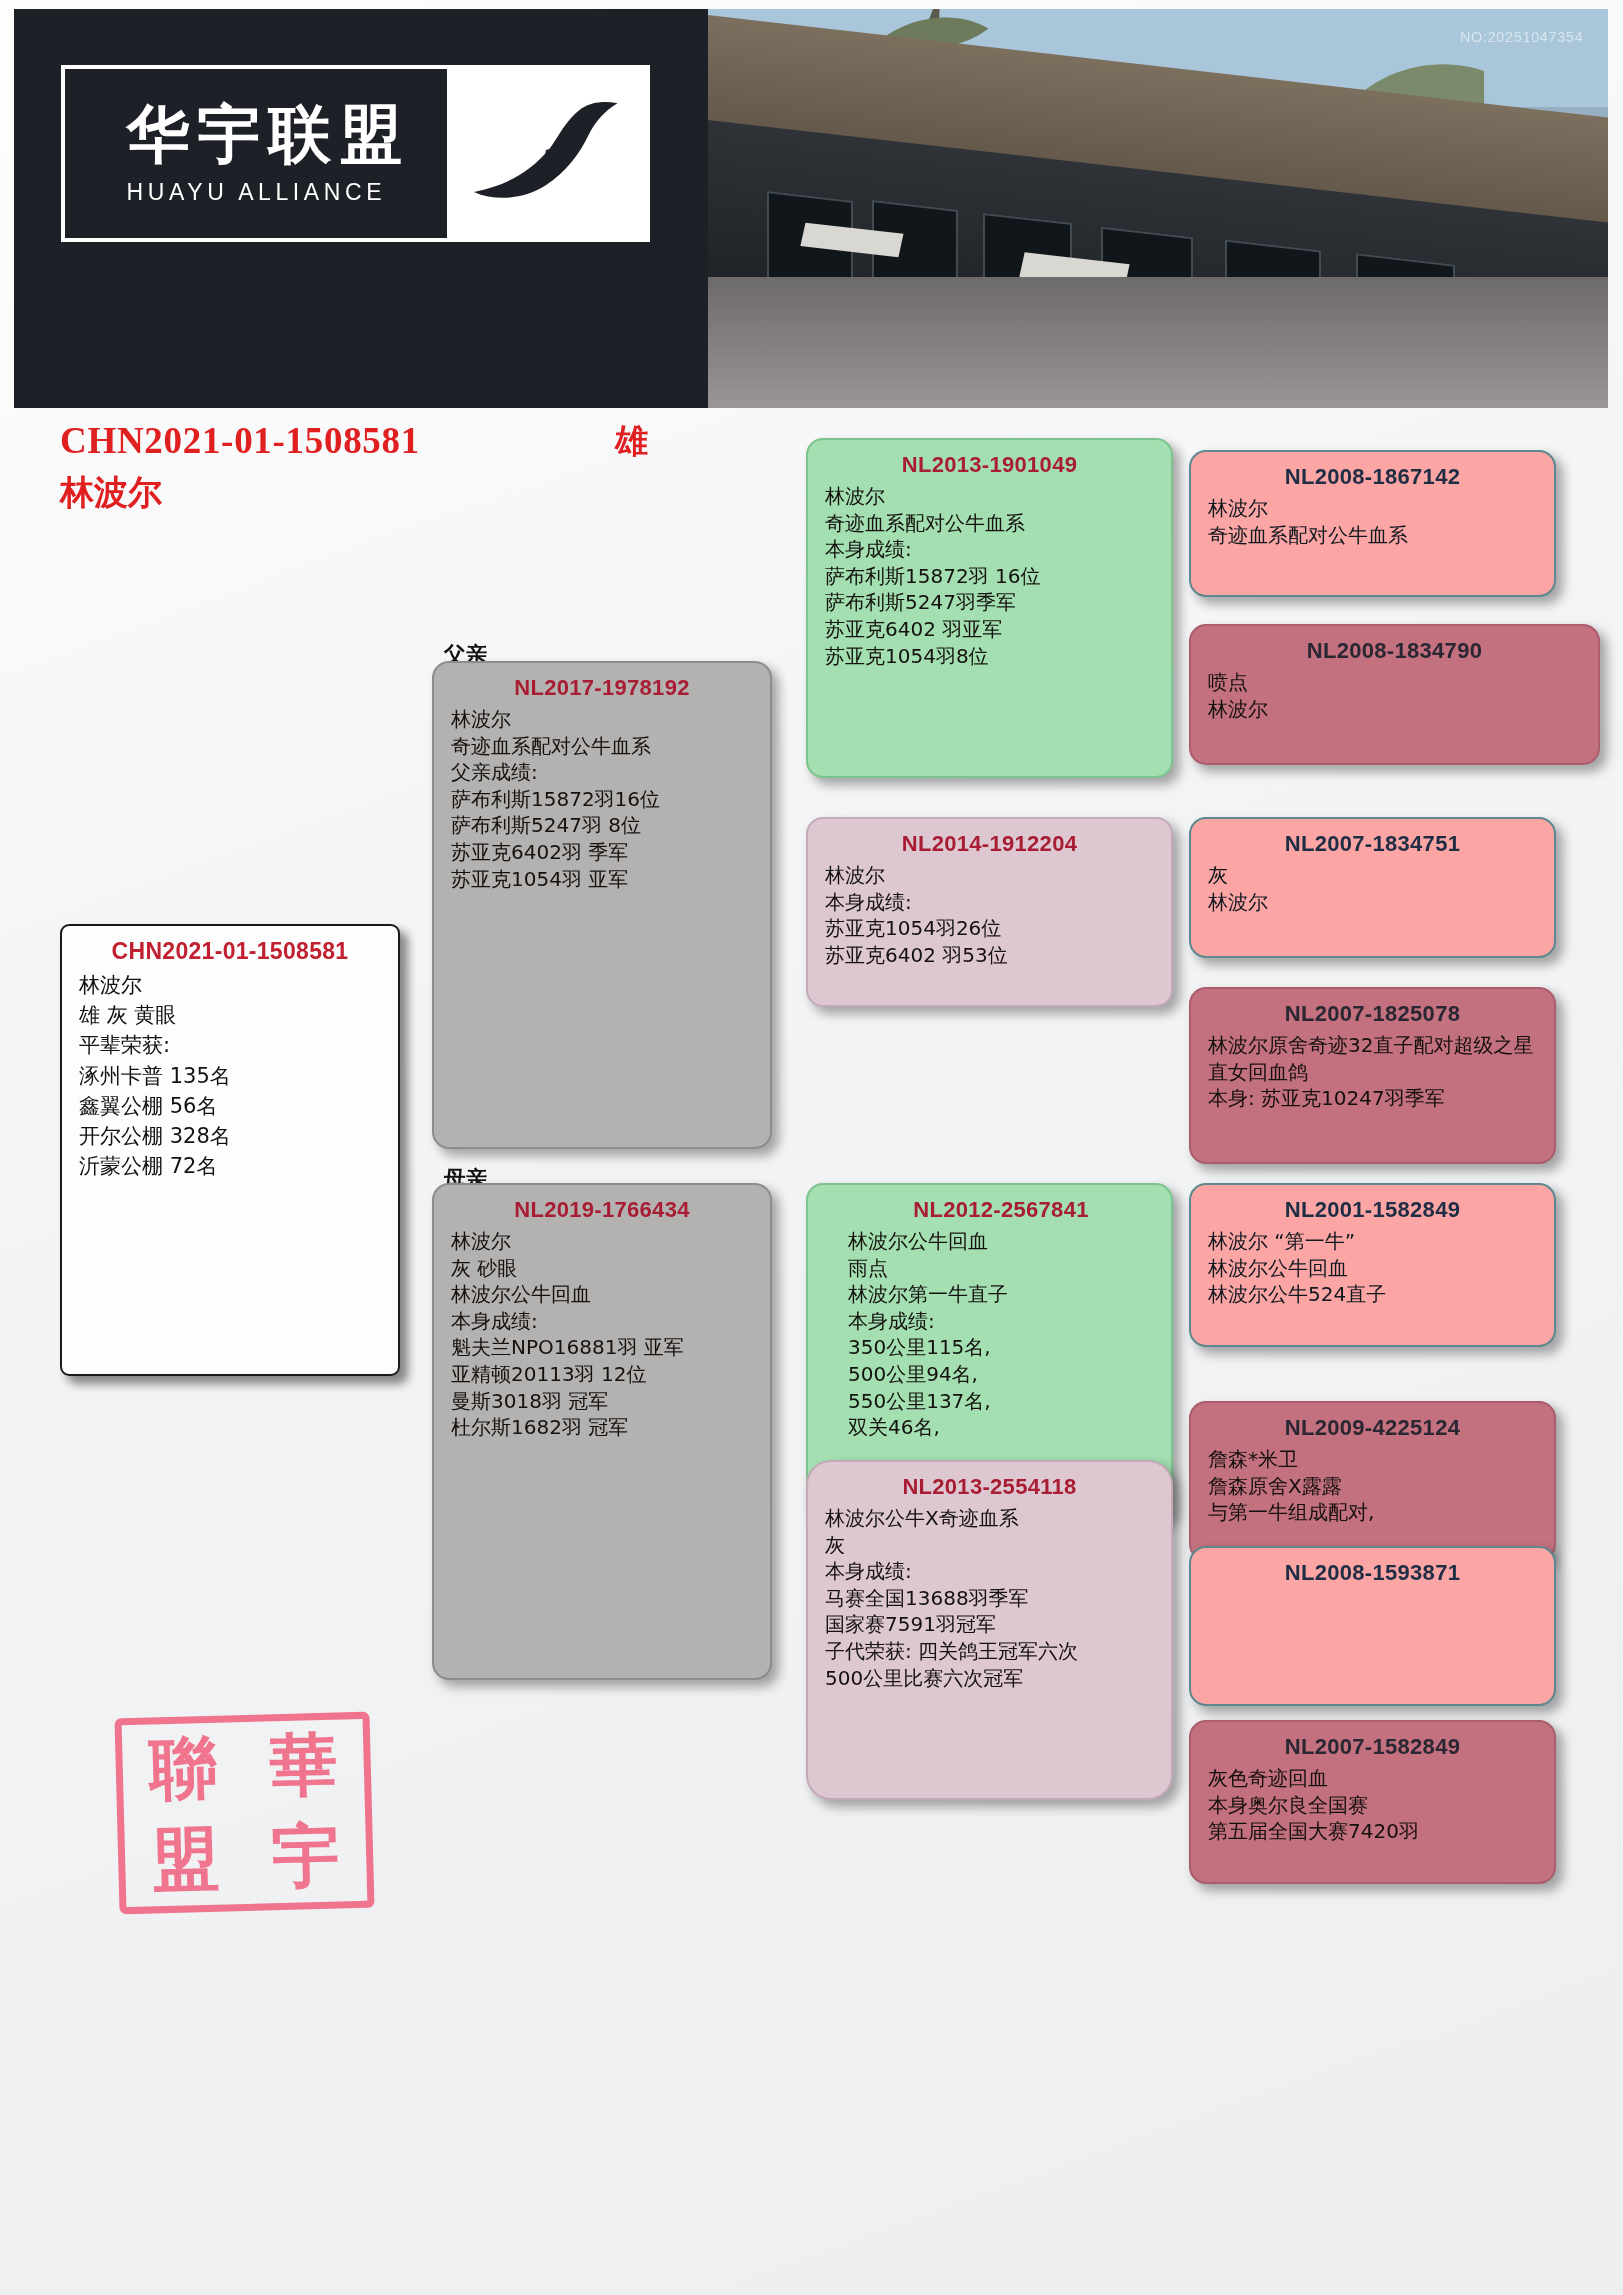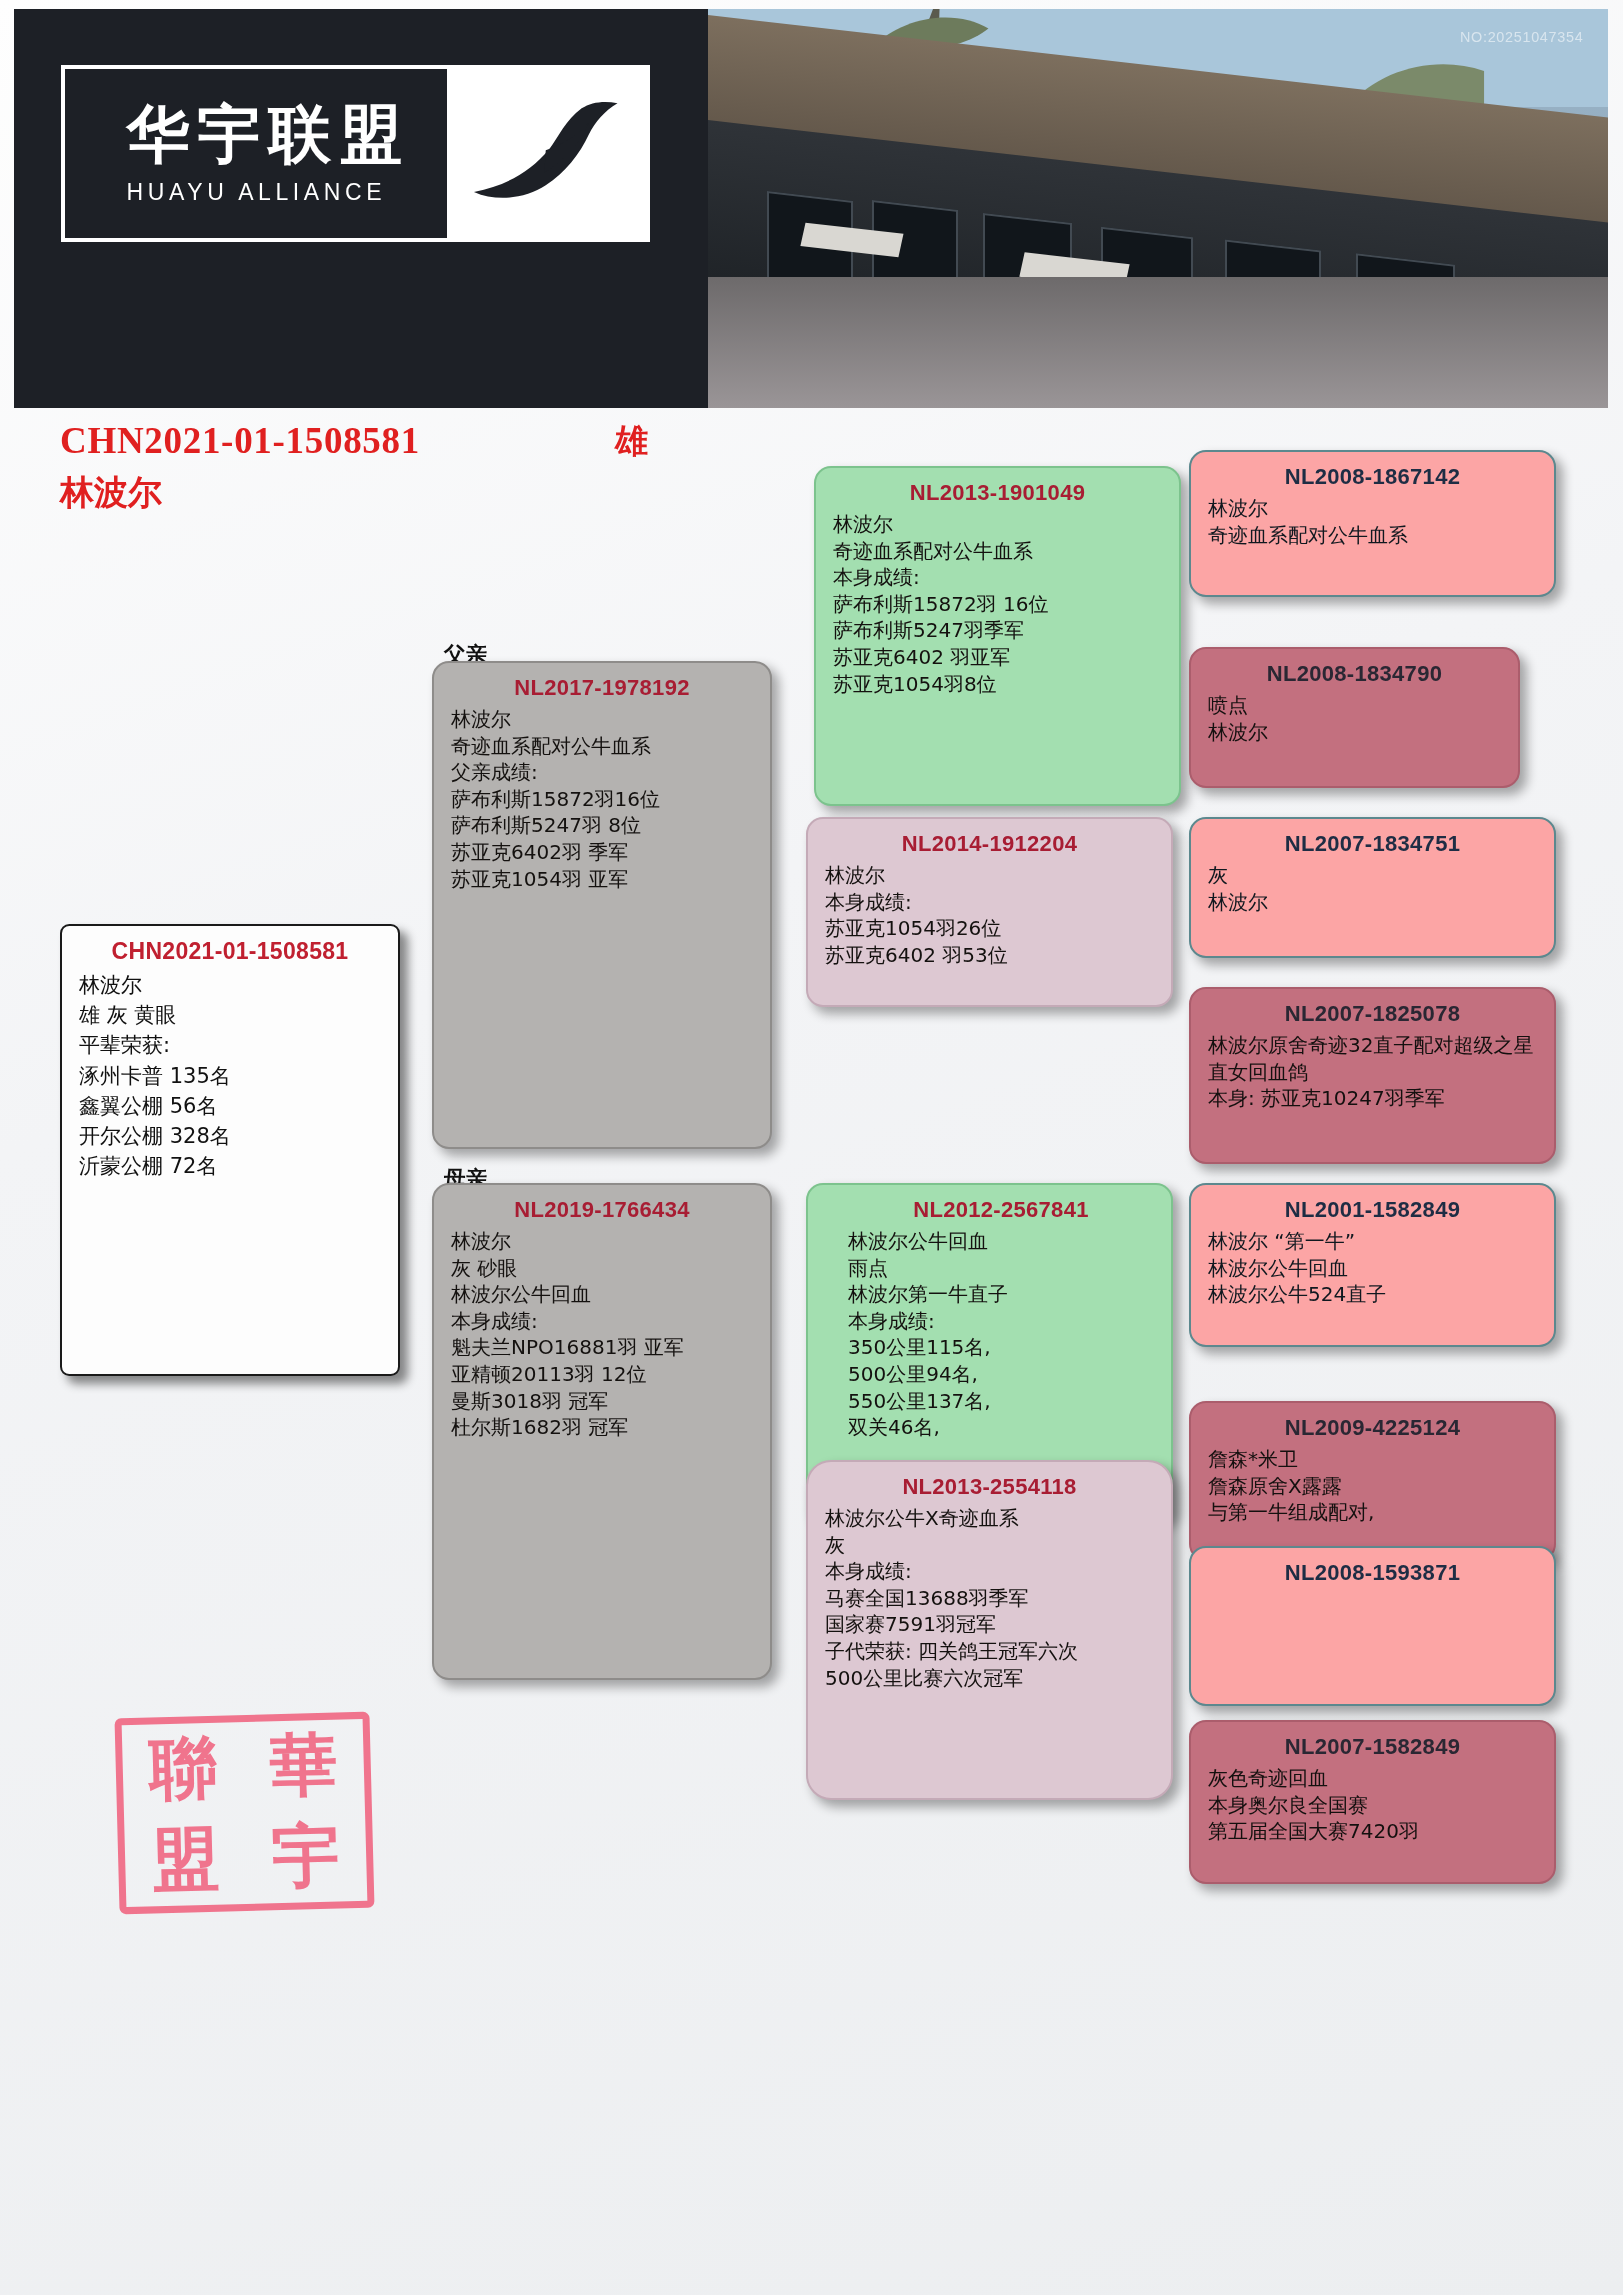--- a/index.html
+++ b/index.html
@@ -331,21 +331,21 @@
   <div class="card-body">林波尔
 灰   砂眼
 林波尔公牛回血
 本身成绩:
 魁夫兰NPO16881羽 亚军
 亚精顿20113羽 12位
 曼斯3018羽 冠军
 杜尔斯1682羽 冠军</div>
 </div>
 
-<div class="card card-green" style="left:806px; top:466px; width:367px; height:340px;margin-left:8px;">
+<div class="card card-green" style="left:806px; top:438px; width:367px; height:340px;">
   <div class="card-title">NL2013-1901049</div>
   <div class="card-body">林波尔
 奇迹血系配对公牛血系
 本身成绩:
 萨布利斯15872羽 16位
 萨布利斯5247羽季军
 苏亚克6402 羽亚军
 苏亚克1054羽8位</div>
 </div>
 
@@ -379,21 +379,21 @@
 子代荣获:  四关鸽王冠军六次
 500公里比赛六次冠军</div>
 </div>
 
 <div class="card card-teal" style="left:1189px; top:450px; width:367px; height:147px;">
   <div class="card-title">NL2008-1867142</div>
   <div class="card-body">林波尔
 奇迹血系配对公牛血系</div>
 </div>
 
-<div class="card card-rose" style="left:1189px; top:647px; width:331px; height:141px;">
+<div class="card card-rose" style="left:1189px; top:624px; width:411px; height:141px;">
   <div class="card-title">NL2008-1834790</div>
   <div class="card-body">喷点
 林波尔</div>
 </div>
 
 <div class="card card-teal" style="left:1189px; top:817px; width:367px; height:141px;">
   <div class="card-title">NL2007-1834751</div>
   <div class="card-body">灰
 林波尔</div>
 </div>

